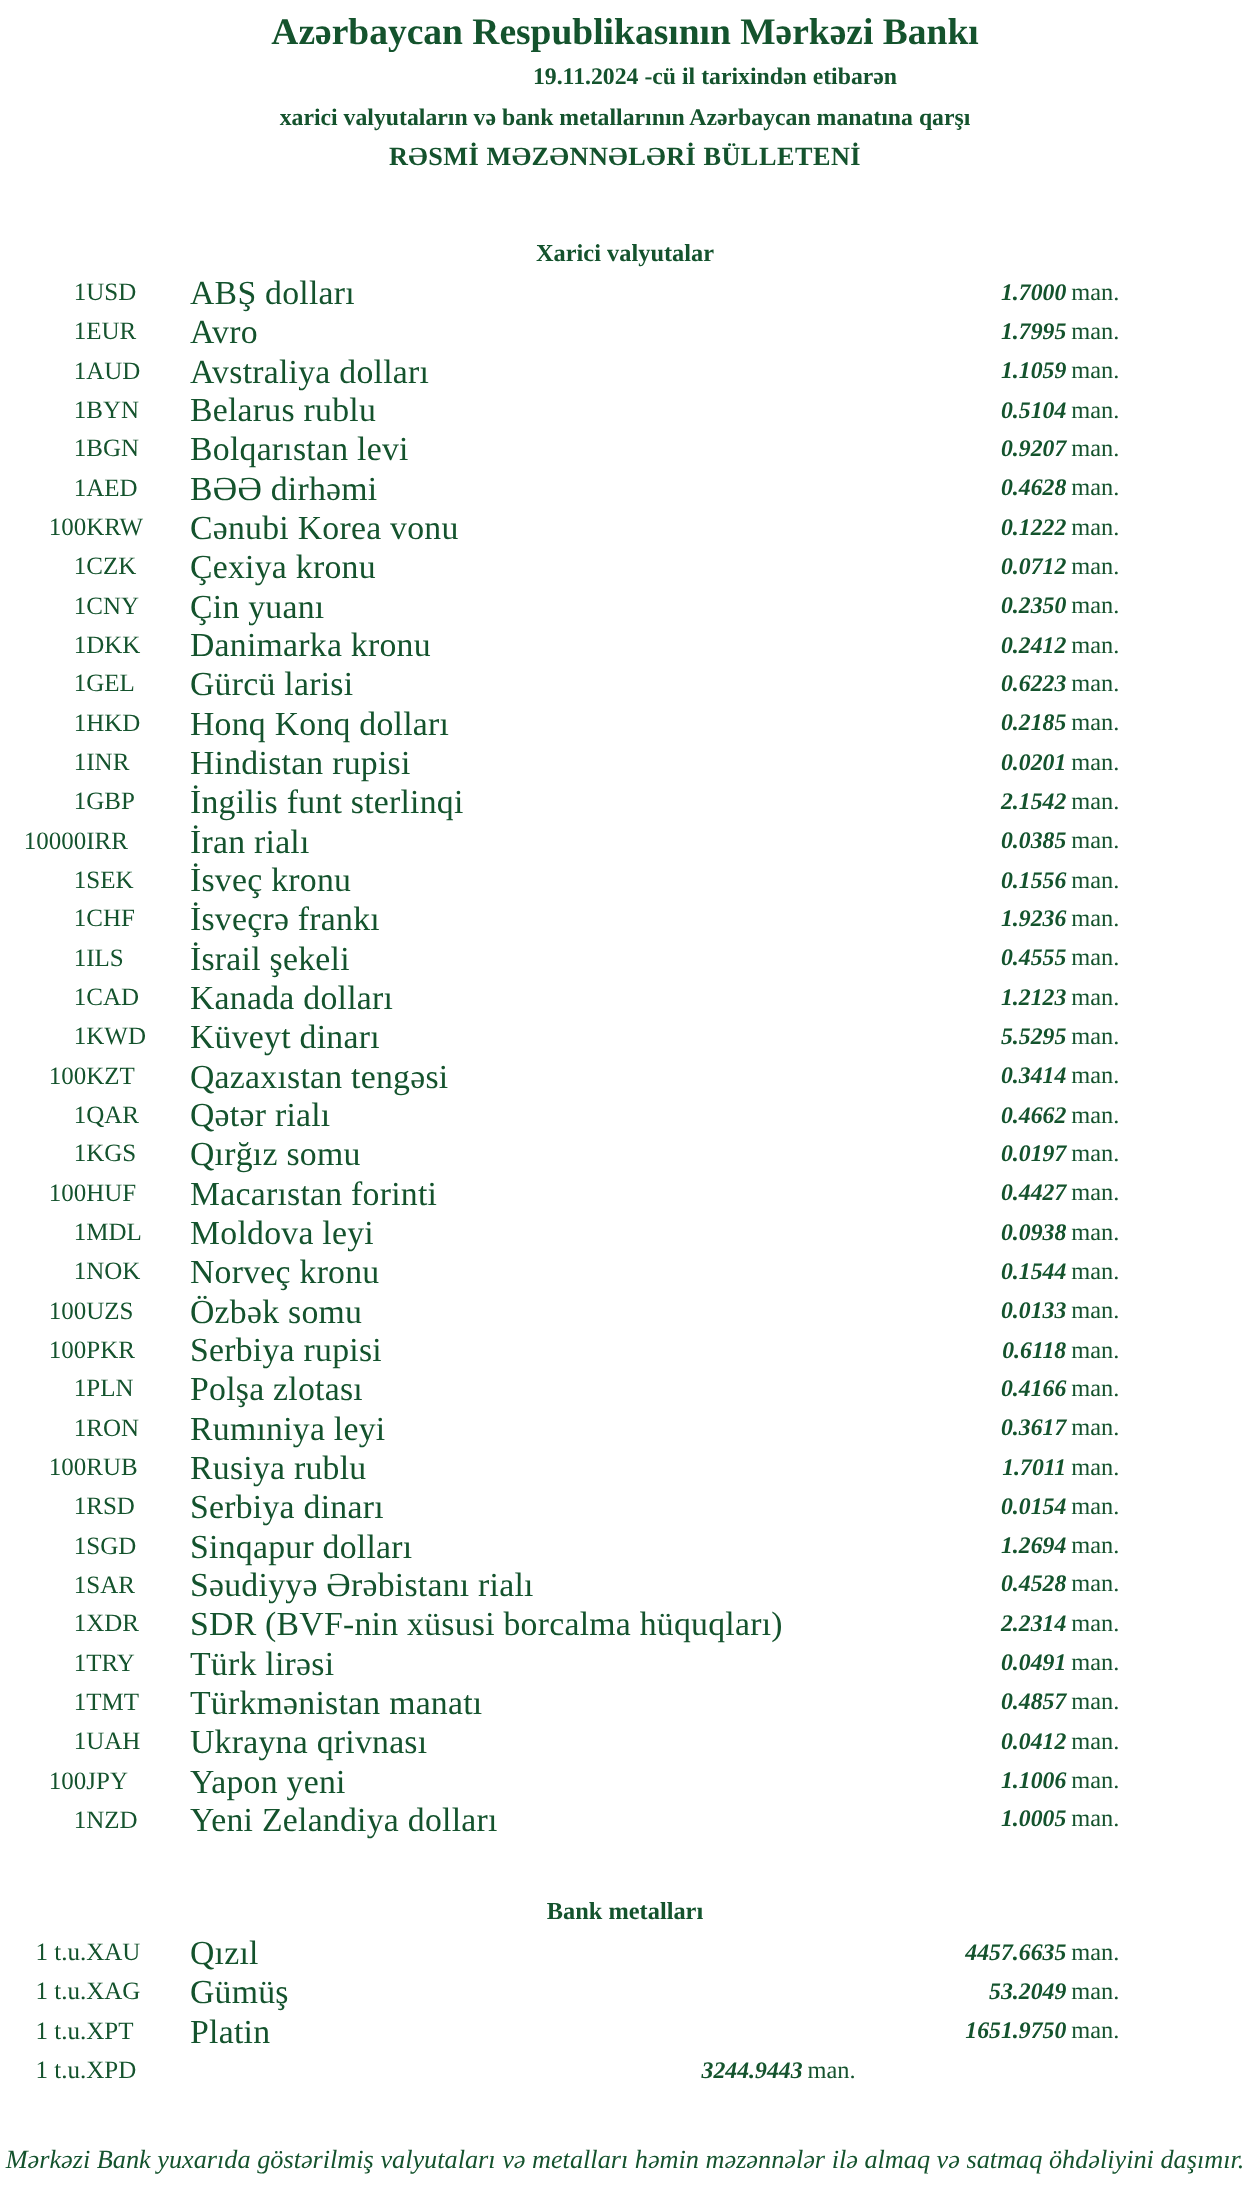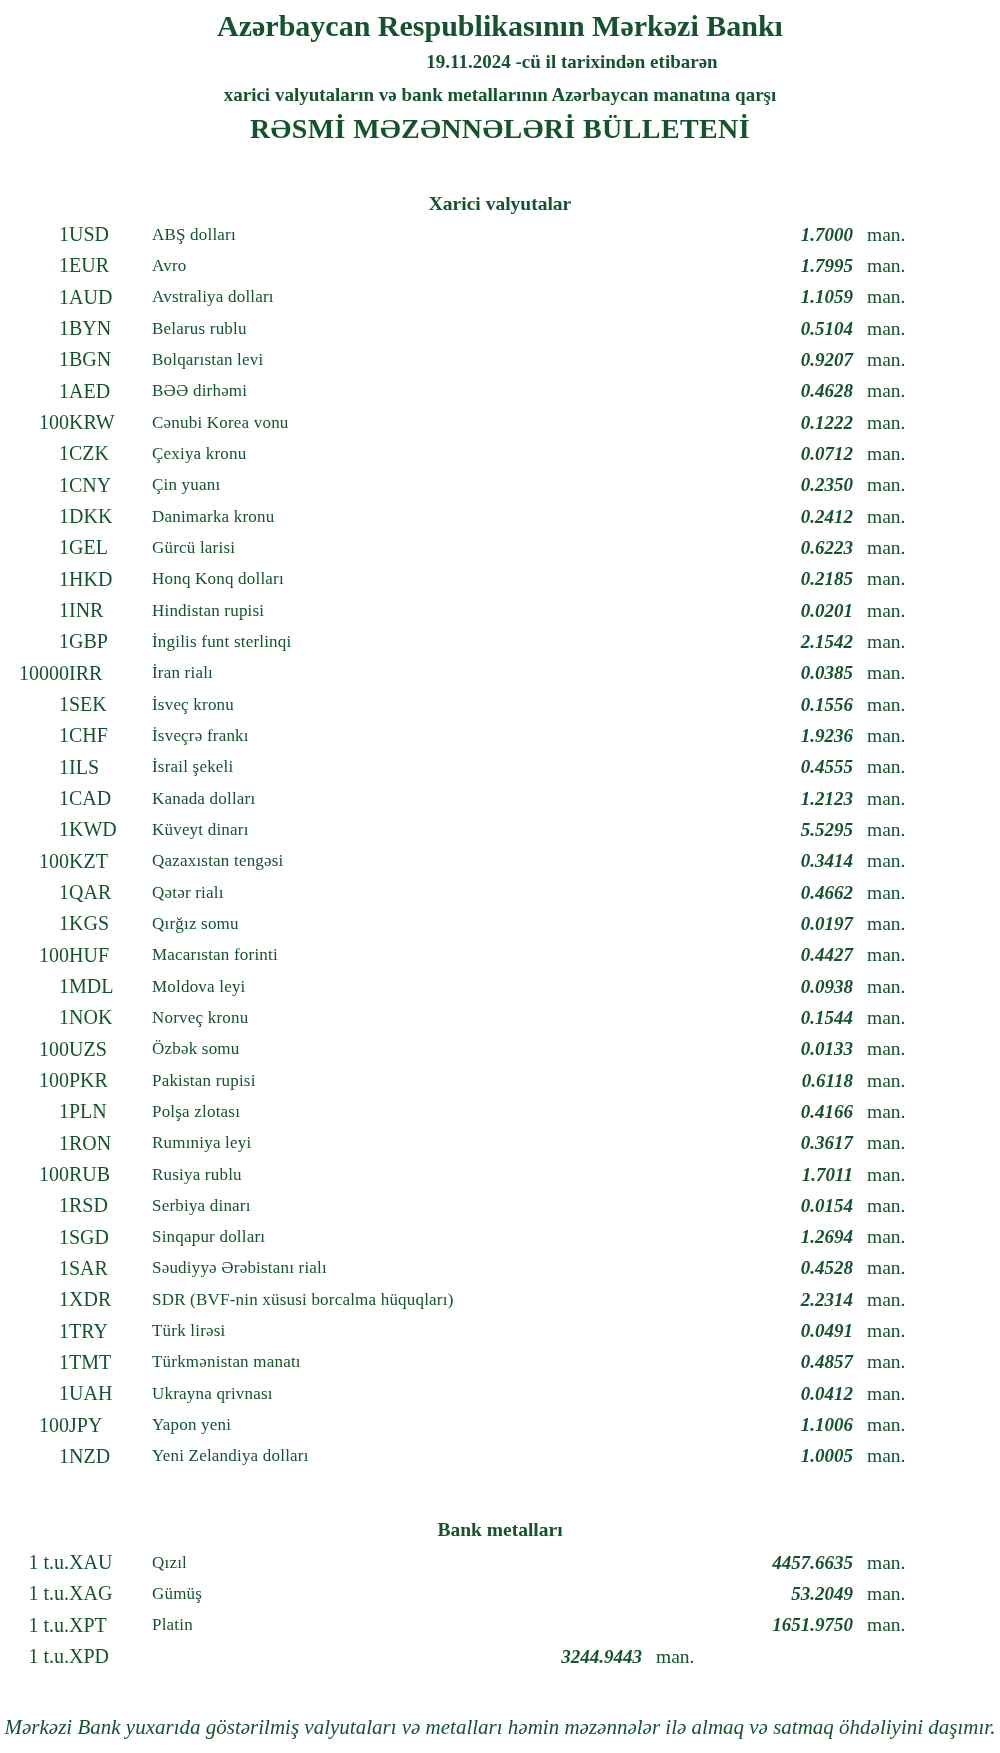--- a/index.html
+++ b/index.html
@@ -36,21 +36,21 @@
     position: absolute;
     top: 84px; left: 0; right: 0;
     text-align: center;
     font-size: 19px;
     font-weight: bold;
   }
   .bulletin-title {
     position: absolute;
     top: 113px; left: 0; right: 0;
     text-align: center;
-    font-size: 28px;
+    font-size: 21px;
     font-weight: bold;
     letter-spacing: 0.4px;
   }
   
   .section-heading {
     position: absolute;
     left: 0; right: 0;
     text-align: center;
     font-size: 19.5px;
     font-weight: bold;
@@ -66,23 +66,23 @@
   .currencies-table { top: 219px; }
   .metals-table     { top: 1547px; }
   .row {
     display: grid;
     grid-template-columns: 69px 83px 490px 211px 90px;
     height: 31.33px;
     align-items: center;
   }
   .cell-qty  { text-align: right;  font-size: 20px; white-space: nowrap; }
   .cell-code { text-align: left; font-size: 20px; white-space: nowrap; }
-  .cell-name { text-align: left;   font-size: 17px; white-space: nowrap; letter-spacing: 0.2px; }
+  .cell-name { text-align: left;   font-size: 27px; white-space: nowrap; letter-spacing: 0.2px; }
   .cell-rate { text-align: right;  font-size: 19px; font-weight: bold; font-style: italic; white-space: nowrap; }
-  .cell-unit { text-align: left;   font-size: 19.5px; padding-left: 14px; white-space: nowrap; }
+  .cell-unit { text-align: left;   font-size: 19.5px; padding-left: 4px; white-space: nowrap; }
   
   .disclaimer {
     position: absolute;
     top: 1715px; left: 0; right: 0;
     text-align: center;
     font-size: 21px;
     font-style: italic;
     white-space: nowrap;
   }
 </style>
@@ -312,21 +312,21 @@
         <span class="cell-qty">100</span>
         <span class="cell-code">UZS</span>
         <span class="cell-name">Özbək somu</span>
         <span class="cell-rate">0.0133</span>
         <span class="cell-unit">man.</span>
       </div>
 
       <div class="row">
         <span class="cell-qty">100</span>
         <span class="cell-code">PKR</span>
-        <span class="cell-name">Pakistan rupisi</span>
+        <span class="cell-name">Serbiya rupisi</span>
         <span class="cell-rate">0.6118</span>
         <span class="cell-unit">man.</span>
       </div>
 
       <div class="row">
         <span class="cell-qty">1</span>
         <span class="cell-code">PLN</span>
         <span class="cell-name">Polşa zlotası</span>
         <span class="cell-rate">0.4166</span>
         <span class="cell-unit">man.</span>

